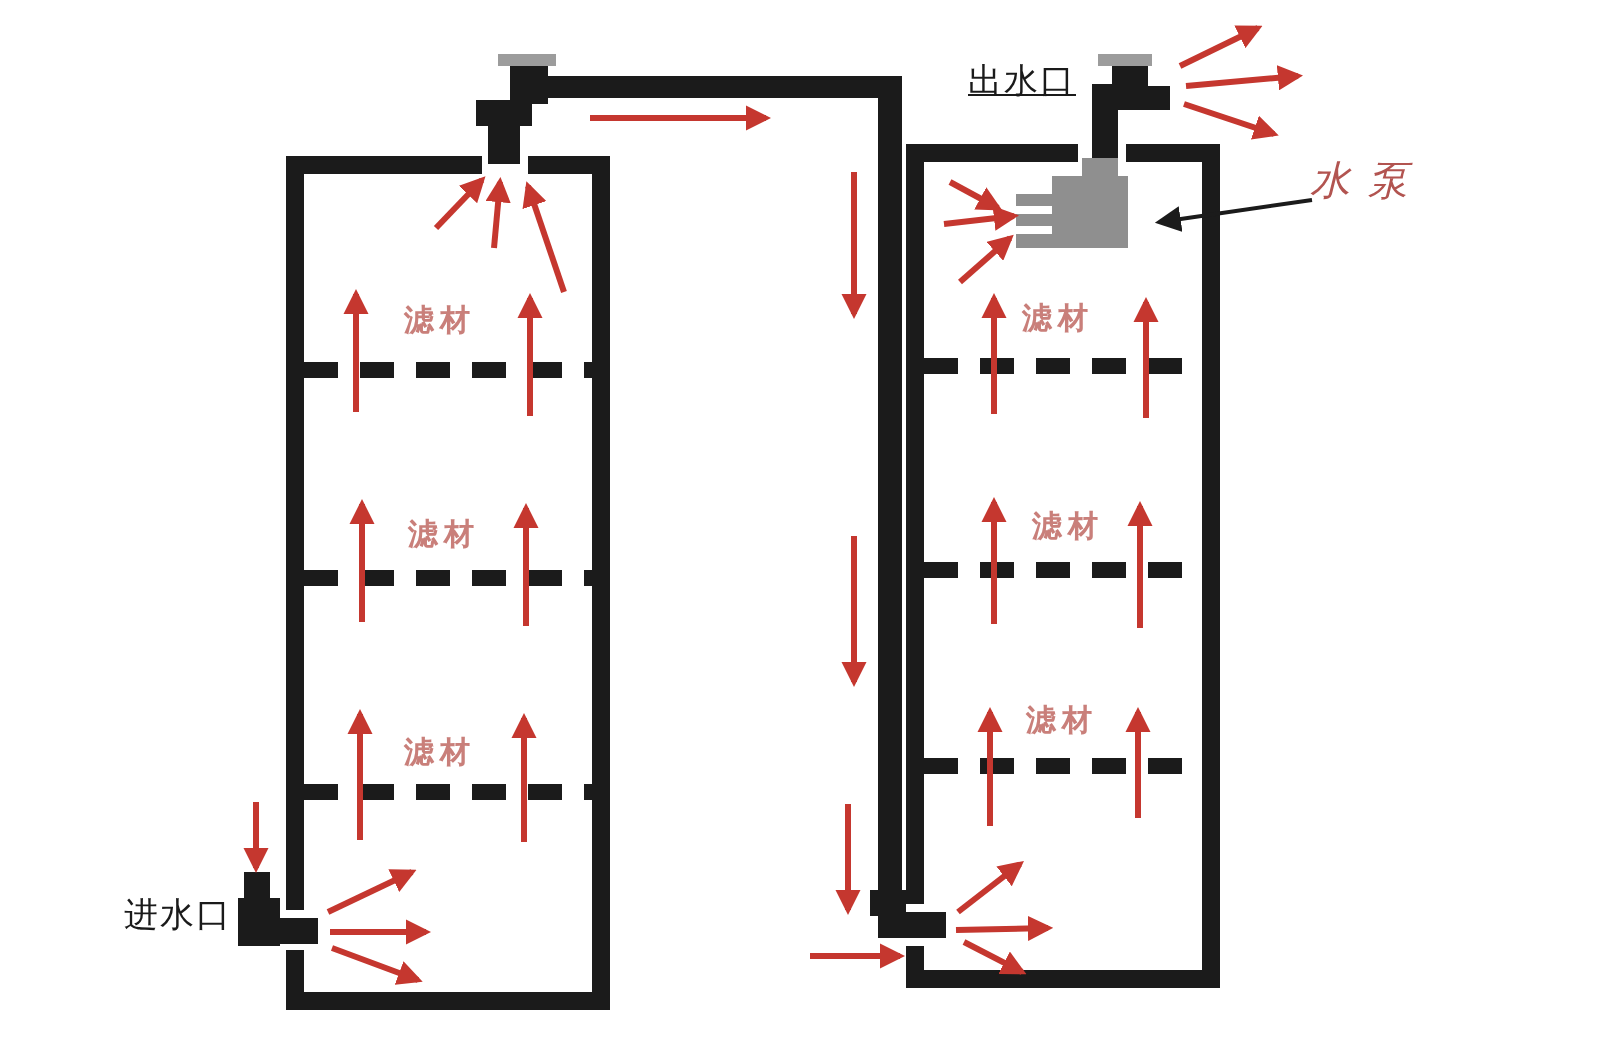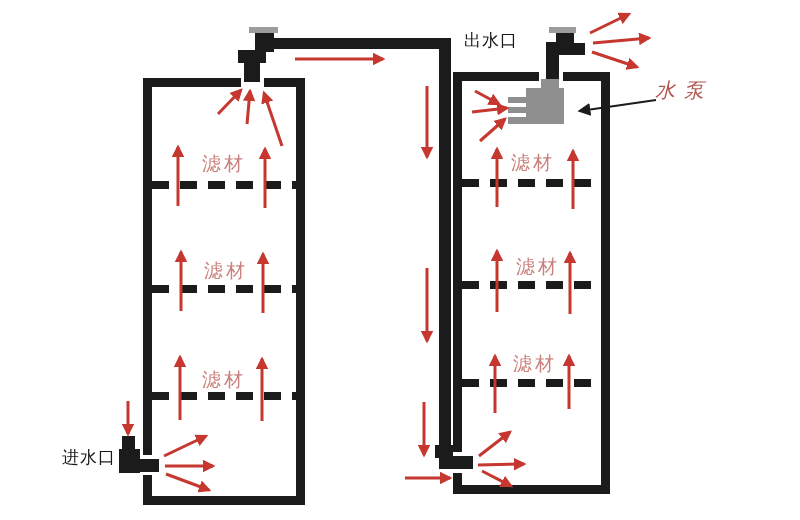--- a/index.html
+++ b/index.html
@@ -15,23 +15,23 @@
   #right-tank{left:453px;top:72px;width:157px;height:422px;}
   
   .divider{position:absolute;height:8px;background:repeating-linear-gradient(to right,#1b1b1b 0 17px,transparent 17px 28px);}
   .ldiv{left:152px;width:144px;}
   .rdiv{left:462px;width:139px;}
   #ldiv1{top:181px;} #ldiv2{top:285px;} #ldiv3{top:392px;}
   #rdiv1{top:179px;} #rdiv2{top:281px;} #rdiv3{top:379px;}
   
   .lbl{position:absolute;white-space:nowrap;}
   .lbl-black{color:#1a1a1a;font-size:17px;letter-spacing:1px;}
-  .lbl-media{color:#c97f7a;font-size:19px;letter-spacing:3px;}
+  .lbl-media{color:#c97f7a;font-size:15px;letter-spacing:3px;font-weight:bold;}
   .lbl-pump{color:#b25450;font-size:20px;letter-spacing:9px;font-style:italic;}
-  #outlet-label{left:464px;top:29px;}
+  #outlet-label{left:484px;top:29px;text-decoration:underline;}
   #inlet-label{left:62px;top:446px;}
   #pump-label{left:655px;top:77px;}
   #fm1{left:202px;top:151px;} #fm2{left:204px;top:258px;} #fm3{left:202px;top:367px;}
   #fm4{left:511px;top:150px;} #fm5{left:516px;top:254px;} #fm6{left:513px;top:351px;}
   #arrow-layer{position:absolute;left:0;top:0;width:800px;height:520px;pointer-events:none;}
 </style>
 </head>
 <body>
 
 <div id="canvas">

